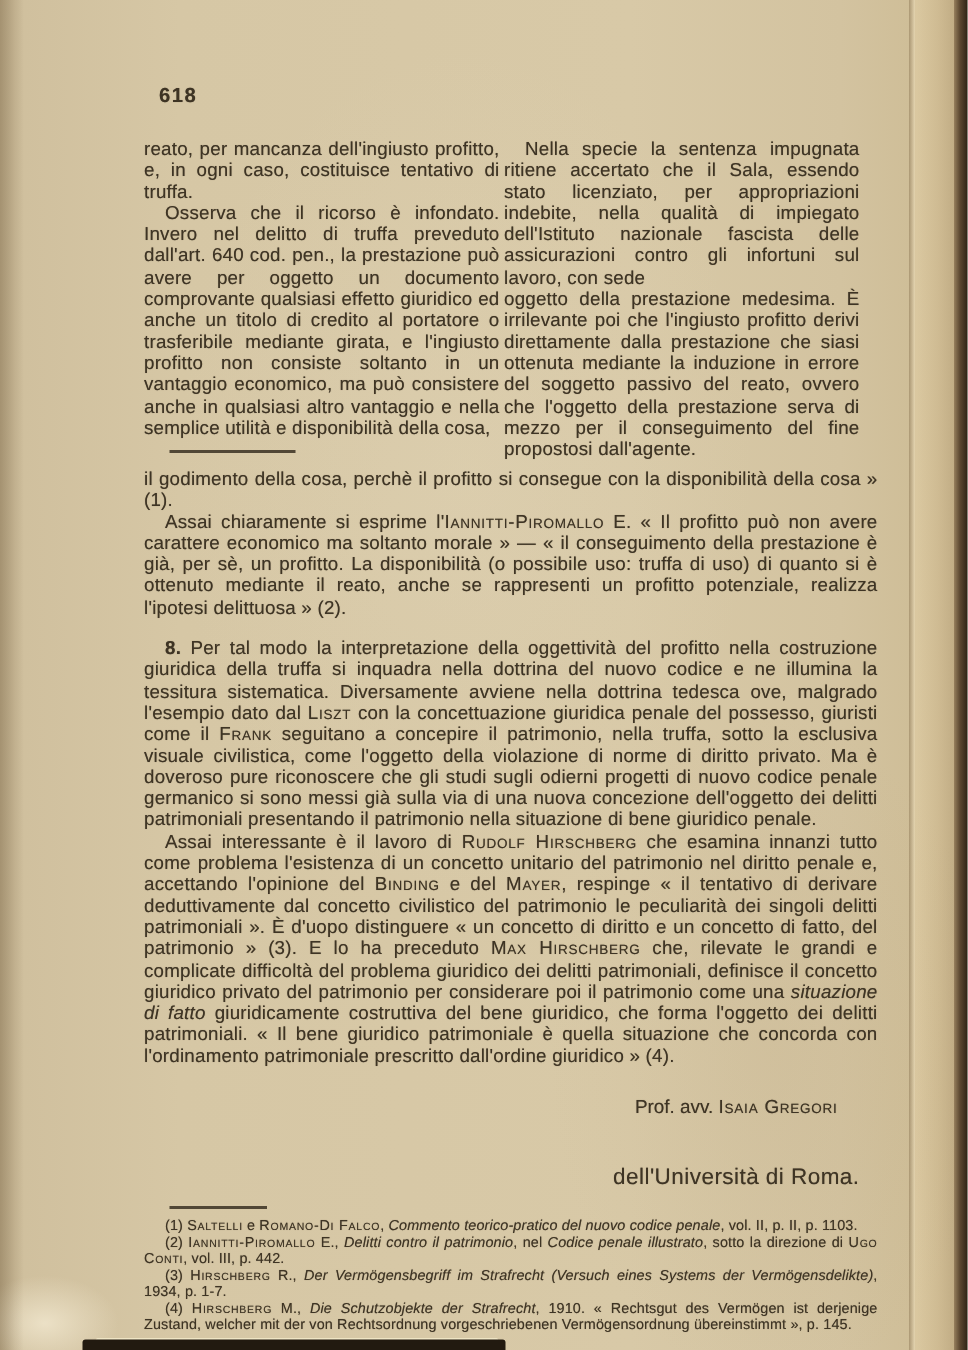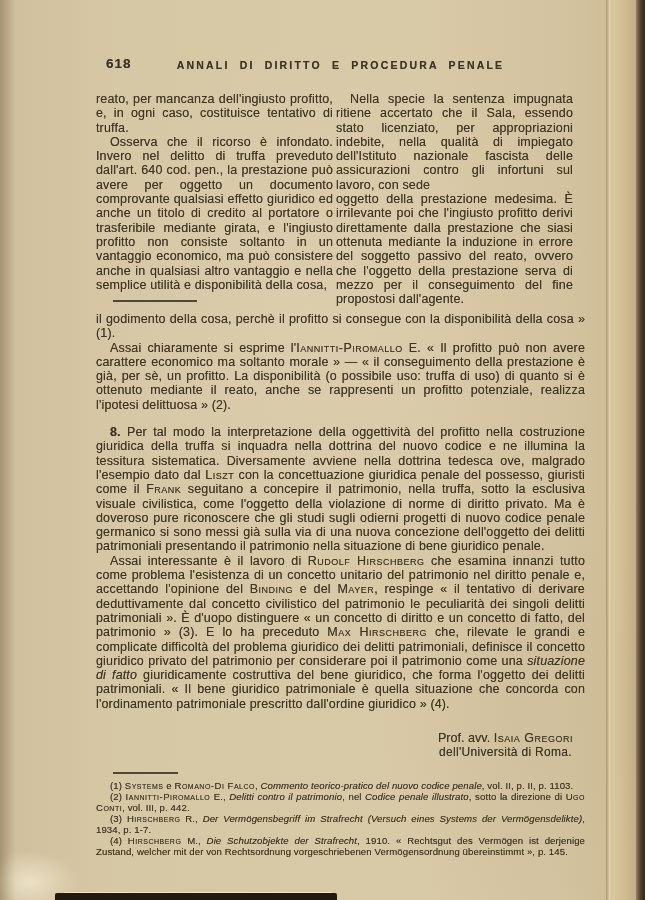--- a/index.html
+++ b/index.html
@@ -26,23 +26,23 @@
   .page-number{position:absolute;left:10px;top:0;font-size:13.5px;font-weight:bold;letter-spacing:1px;}
   .journal-title{display:block;text-align:center;padding-top:3px;font-size:10.5px;font-weight:bold;letter-spacing:2.2px;word-spacing:5px;}
 
   .columns{position:absolute;top:92px;left:96px;width:489px;display:flex;gap:3px;}
   .col{width:237px;}
 
   .col-rule{position:absolute;left:113px;top:300px;width:84px;height:2px;background:rgba(58,48,34,0.85);}
 
   .lower{position:absolute;top:312px;left:96px;width:489px;display:flex;flex-direction:column;}
 
-  .signature{margin-top:20px;margin-right:12px;margin-left:auto;width:max-content;display:flex;flex-direction:column;align-items:center;}
+  .signature{margin-top:20px;margin-right:12px;margin-left:auto;width:max-content;display:flex;flex-direction:column;align-items:center;gap:32px;}
   .sig-line1{font-size:12.6px;line-height:15px;}
-  .sig-line2{font-size:12px;line-height:13px;letter-spacing:0.3px;}
+  .sig-line2{font-size:15px;line-height:13px;letter-spacing:0.3px;}
 
   .fn-rule{margin:13px 0 6px 17px;width:65px;height:1.5px;background:rgba(58,48,34,0.85);}
   .footnotes .para{font-size:9.6px;line-height:11px;letter-spacing:0.1px;}
   .footnotes .para.indent{text-indent:14px;}
 
   .crease{position:absolute;left:606px;top:0;width:4px;height:100%;
     background:linear-gradient(90deg,rgba(125,103,70,0.45),rgba(235,220,185,0.7));}
   .edge-right-zone{position:absolute;left:610px;top:0;width:26px;height:100%;
     background:linear-gradient(90deg,rgba(226,207,168,0.35),rgba(188,163,122,0.25) 60%,rgba(160,135,98,0.35));}
   .edge-right-dark{position:absolute;left:636px;top:0;width:9px;height:100%;
@@ -52,21 +52,20 @@
   .bottom-highlight{position:absolute;left:64px;bottom:6px;width:268px;height:2px;background:rgba(242,232,200,0.9);border-radius:2px;}
   .bottom-strip{position:absolute;left:55px;bottom:0;width:282px;height:7px;background:#221a10;border-radius:2px 2px 0 0;}
 </style>
 </head>
 <body>
 
 <div class="page txt">
 
   <div class="header">
     <span class="page-number">618</span>
-    <span class="journal-title">ANNALI DI DIRITTO E PROCEDURA PENALE</span>
   </div>
 
   <div class="columns">
     <div class="col">
         <p class="para"><span class="seg-plain">reato, per mancanza dell'ingiusto profitto, e, in ogni caso, costituisce tentativo di truffa.</span></p>
         <p class="para indent"><span class="seg-plain">Osserva che il ricorso è infondato. Invero nel delitto di truffa preveduto dall'art. 640 cod. pen., la prestazione può avere per oggetto un documento comprovante qualsiasi effetto giuridico ed anche un titolo di credito al portatore o trasferibile mediante girata, e l'ingiusto profitto non consiste soltanto in un vantaggio economico, ma può consistere anche in qualsiasi altro vantaggio e nella semplice utilità e disponibilità della cosa,</span></p>
       </div>
     <div class="col">
         <p class="para indent"><span class="seg-plain">Nella specie la sentenza impugnata ritiene accertato che il Sala, essendo stato licenziato, per appropriazioni indebite, nella qualità di impiegato dell'Istituto nazionale fascista delle assicurazioni contro gli infortuni sul lavoro, con sede</span></p>
         <p class="para"><span class="seg-plain">oggetto della prestazione medesima. È irrilevante poi che l'ingiusto profitto derivi direttamente dalla prestazione che siasi ottenuta mediante la induzione in errore del soggetto passivo del reato, ovvero che l'oggetto della prestazione serva di mezzo per il conseguimento del fine propostosi dall'agente.</span></p>
@@ -84,21 +83,21 @@
       </div>
 
     <div class="signature">
       <span class="sig-line1"><span class="seg-plain">Prof. avv. </span><span class="seg-smallcaps">Isaia Gregori</span></span>
       <span class="sig-line2">dell'Università di Roma.</span>
     </div>
 
     <div class="fn-rule"></div>
 
     <div class="footnotes">
-        <p class="para indent"><span class="seg-plain">(1) </span><span class="seg-smallcaps">Systems</span><span class="seg-plain"> e </span><span class="seg-smallcaps">Romano-Di Falco</span><span class="seg-plain">, </span><span class="seg-italic">Commento teorico-pratico del nuovo codice penale</span><span class="seg-plain">, vol. II, p. II, p. 1103.</span></p>
+        <p class="para indent"><span class="seg-plain">(1) </span><span class="seg-smallcaps">Saltelli</span><span class="seg-plain"> e </span><span class="seg-smallcaps">Romano-Di Falco</span><span class="seg-plain">, </span><span class="seg-italic">Commento teorico-pratico del nuovo codice penale</span><span class="seg-plain">, vol. II, p. II, p. 1103.</span></p>
         <p class="para indent"><span class="seg-plain">(2) </span><span class="seg-smallcaps">Iannitti-Piromallo</span><span class="seg-plain"> E., </span><span class="seg-italic">Delitti contro il patrimonio</span><span class="seg-plain">, nel </span><span class="seg-italic">Codice penale illustrato</span><span class="seg-plain">, sotto la direzione di </span><span class="seg-smallcaps">Ugo Conti</span><span class="seg-plain">, vol. III, p. 442.</span></p>
         <p class="para indent"><span class="seg-plain">(3) </span><span class="seg-smallcaps">Hirschberg</span><span class="seg-plain"> R., </span><span class="seg-italic">Der Vermögensbegriff im Strafrecht (Versuch eines Systems der Vermögensdelikte)</span><span class="seg-plain">, 1934, p. 1-7.</span></p>
         <p class="para indent"><span class="seg-plain">(4) </span><span class="seg-smallcaps">Hirschberg</span><span class="seg-plain"> M., </span><span class="seg-italic">Die Schutzobjekte der Strafrecht</span><span class="seg-plain">, 1910. « Rechtsgut des Vermögen ist derjenige Zustand, welcher mit der von Rechtsordnung vorgeschriebenen Vermögensordnung übereinstimmt », p. 145.</span></p>
       </div>
   </div>
 
   <div class="crease"></div>
   <div class="edge-right-zone"></div>
   <div class="edge-right-dark"></div>
   <div class="edge-left"></div>

